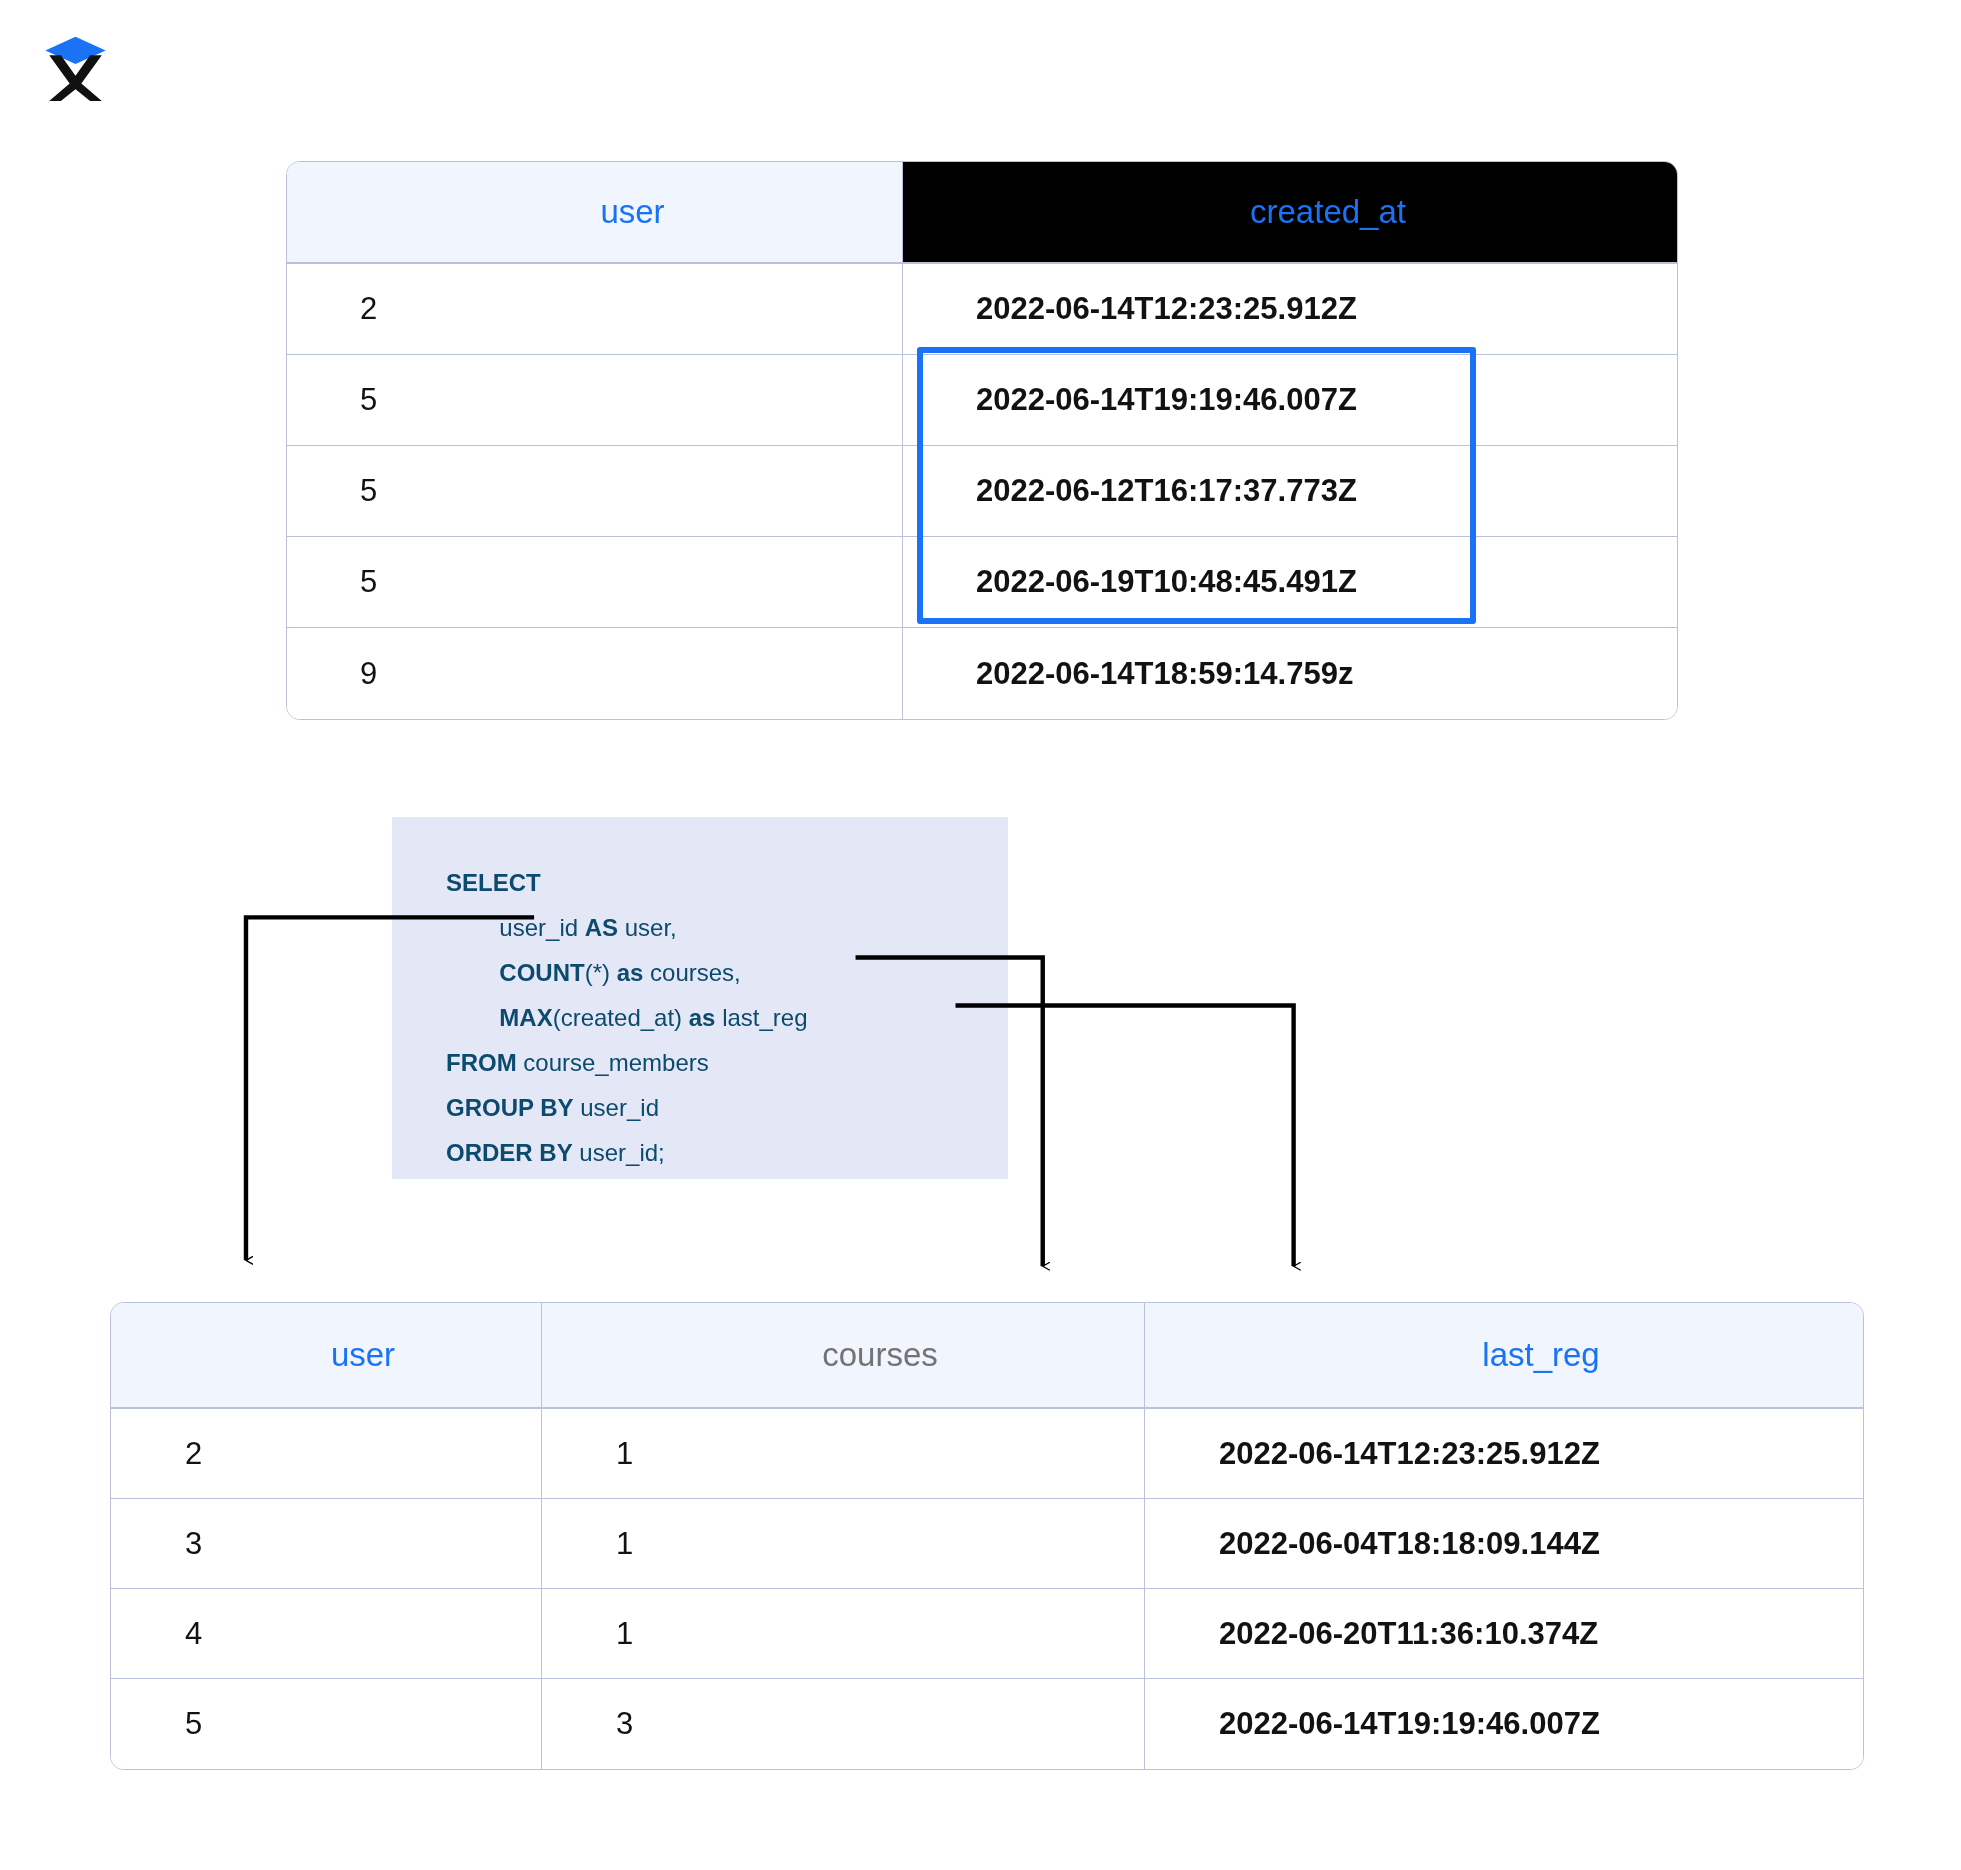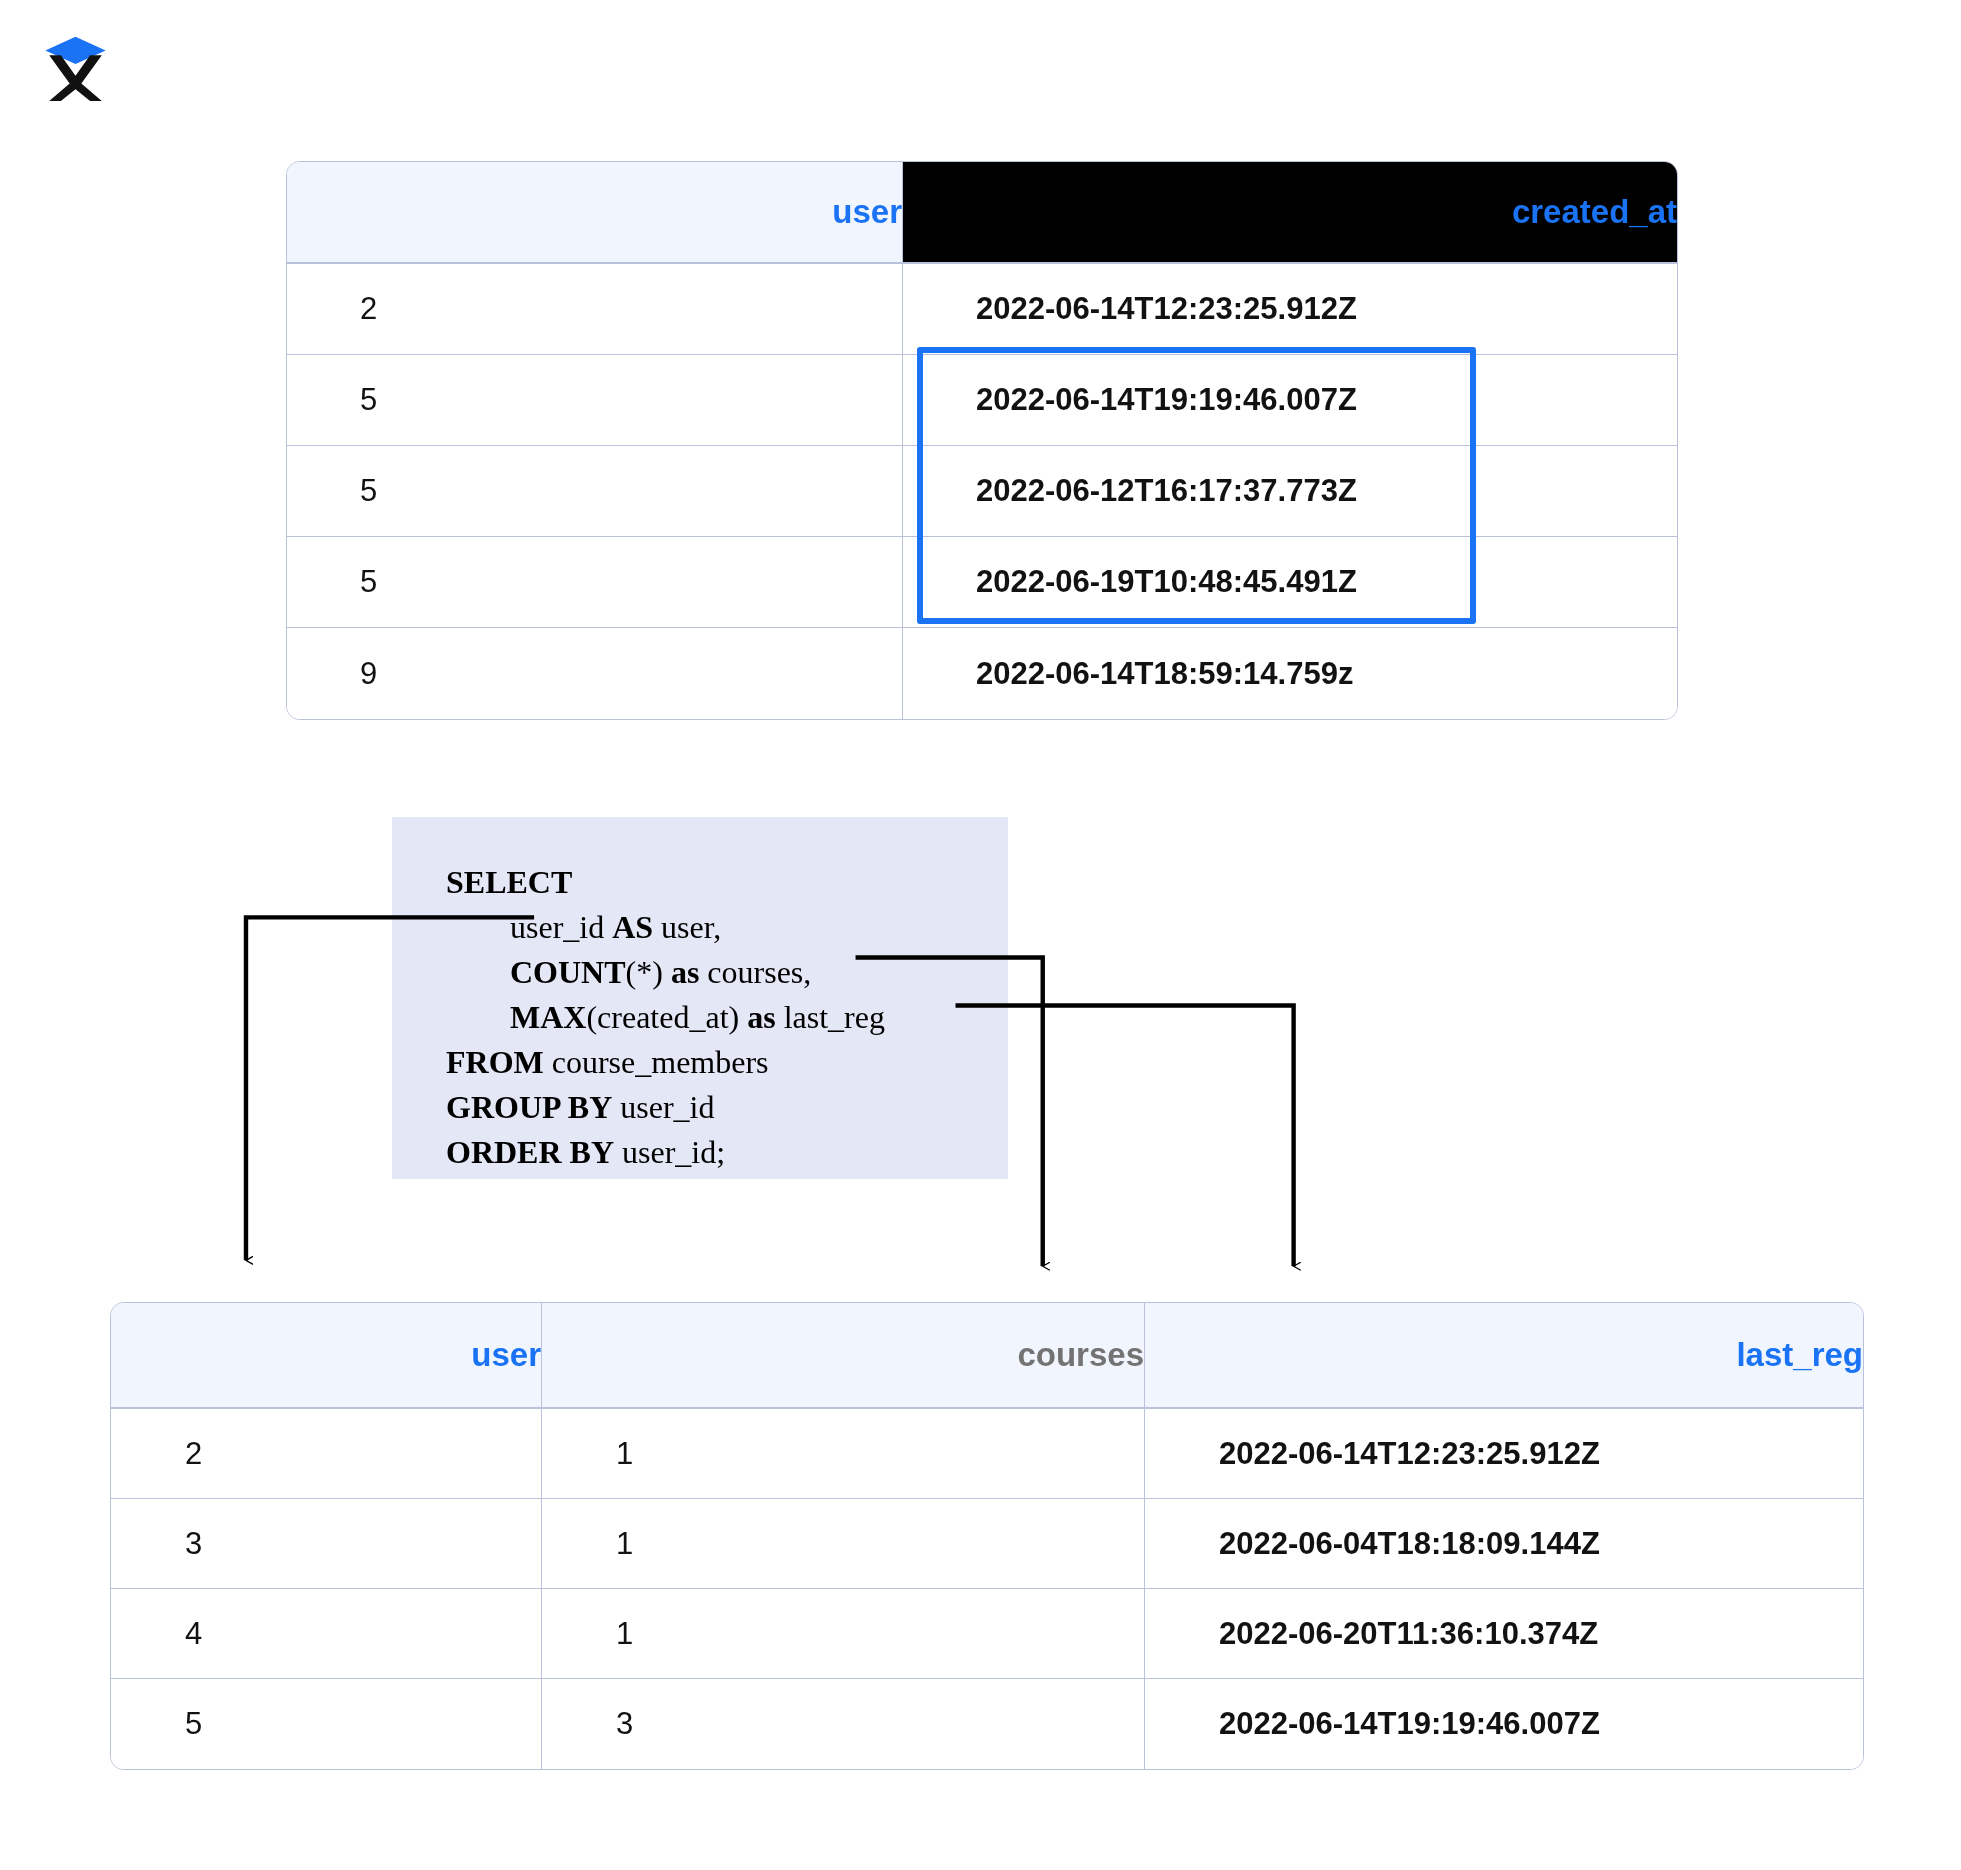--- a/index.html
+++ b/index.html
@@ -31,22 +31,22 @@
     border-spacing: 0;
     background: #ffffff;
     border: 1px solid #b9c2da;
     border-radius: 13.7px;
     overflow: hidden;
     table-layout: fixed;
   }
   .data-table th {
     background: #f1f5fe;
     color: #1a73f5;
-    font-weight: bold;
-    text-align: right;
+    font-weight: normal;
+    text-align: center;
     border-bottom: 2px solid #b9c2da;
     border-right: 1px solid #b9c2da;
   }
   .data-table th:last-child { border-right: none; }
   .data-table td {
     color: #121212;
     font-weight: 400;
     text-align: left;
     border-bottom: 1px solid #b9c2da;
     border-right: 1px solid #b9c2da;
@@ -79,24 +79,24 @@
   
   #code-block {
     position: absolute;
     left: 392px; top: 817px;
     width: 616px; height: 362px;
     background: #e4e7f5;
   }
   #code-text {
     position: absolute;
     left: 54px; top: 43px;
-    font-family: Liberation Serif, serif;
-    font-size: 32px;
+    font-family: Liberation Sans, sans-serif;
+    font-size: 24px;
     line-height: 45px;
-    color: #000000;
+    color: #0c4a6e;
     white-space: pre;
   }
   #code-text b { font-weight: bold; }
 
   
   #table-bottom {
     left: 110px; top: 1302px;
     width: 1753px;
   }
   #table-bottom th { height: 106px; font-size: 33px; padding: 0 0 0 74px; }

